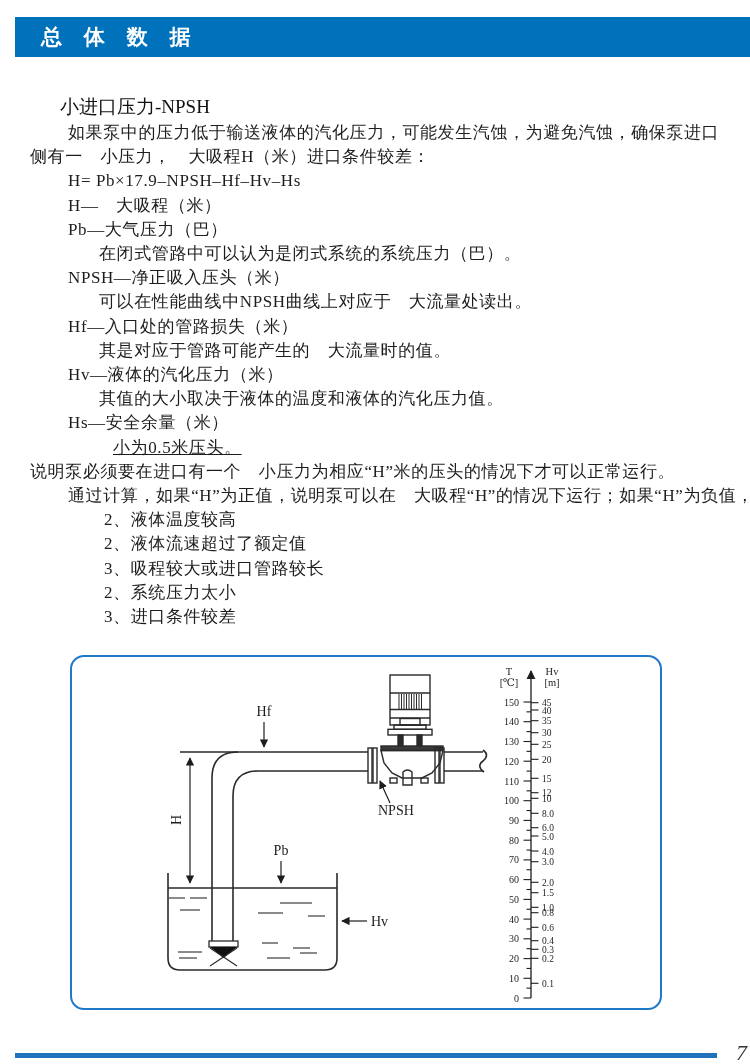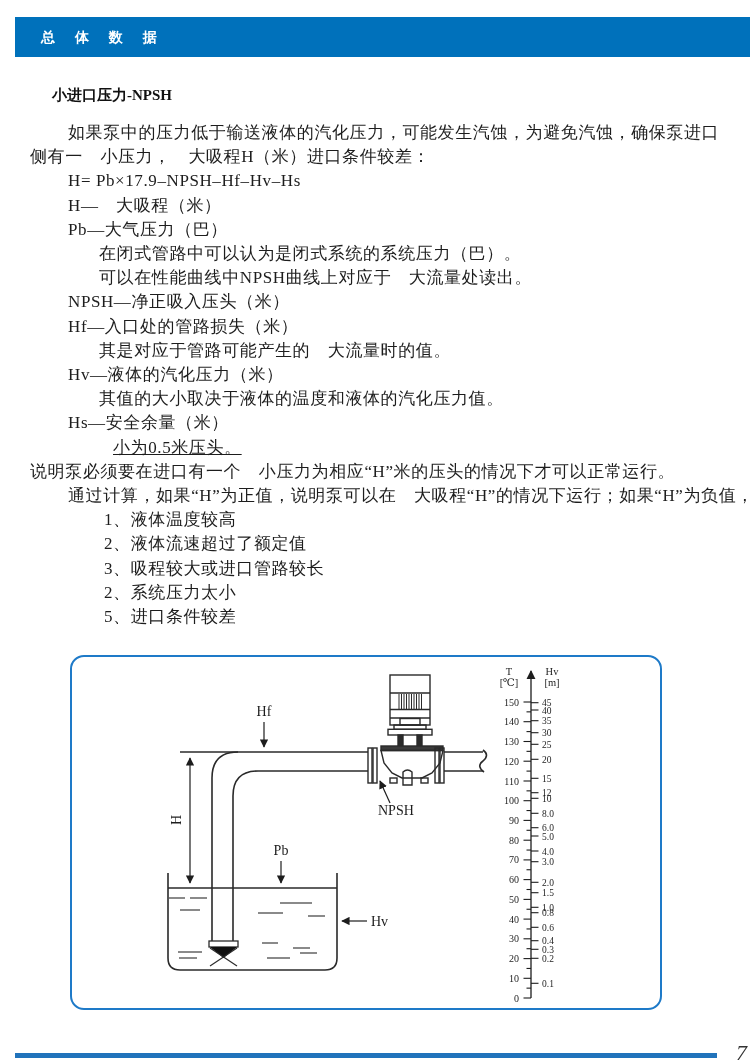--- a/index.html
+++ b/index.html
@@ -8,25 +8,25 @@
     font-family:"Liberation Serif","DejaVu Serif",serif;color:#1d1d1d;
     overflow:hidden;
   }
   .header-bar{
     position:absolute;left:15px;top:17px;right:0;height:40px;
     background:#0071bb;
   }
   .header-bar .title{
     position:absolute;left:26px;top:0;line-height:40px;color:#ffffff;
     font-family:"Liberation Sans","DejaVu Sans",sans-serif;
-    font-weight:bold;font-size:14px;letter-spacing:8px;
+    font-weight:bold;font-size:21px;letter-spacing:8px;
   }
   .doc-heading{
-    position:absolute;left:52px;top:86px;margin:0;
-    font-size:15px;font-weight:bold;color:#111;
+    position:absolute;left:52px;top:86px;margin:8px;
+    font-size:19px;font-weight:normal;color:#111;
   }
   .body-text{
     position:absolute;left:30px;top:121px;width:700px;
     font-size:17px;line-height:24.2px;letter-spacing:0.6px;
   }
   .line{white-space:pre;}
   .ind0{padding-left:0;}
   .ind1{padding-left:38px;}
   .ind2{padding-left:69px;}
   .ind3{padding-left:74px;}
@@ -54,35 +54,35 @@
 
 <h2 class="doc-heading">小进口压力-NPSH</h2>
 
 <div class="body-text" id="body-lines">
     <div class="line ind1">如果泵中的压力低于输送液体的汽化压力，可能发生汽蚀，为避免汽蚀，确保泵进口</div>
     <div class="line ind0">侧有一　小压力，　大吸程H（米）进口条件较差：</div>
     <div class="line ind1">H= Pb×17.9–NPSH–Hf–Hv–Hs</div>
     <div class="line ind1">H—　大吸程（米）</div>
     <div class="line ind1">Pb—大气压力（巴）</div>
     <div class="line ind2">在闭式管路中可以认为是闭式系统的系统压力（巴）。</div>
+    <div class="line ind1">NPSH—净正吸入压头（米）</div>
     <div class="line ind2">可以在性能曲线中NPSH曲线上对应于　大流量处读出。</div>
-    <div class="line ind1">NPSH—净正吸入压头（米）</div>
     <div class="line ind1">Hf—入口处的管路损失（米）</div>
     <div class="line ind2">其是对应于管路可能产生的　大流量时的值。</div>
     <div class="line ind1">Hv—液体的汽化压力（米）</div>
     <div class="line ind2">其值的大小取决于液体的温度和液体的汽化压力值。</div>
     <div class="line ind1">Hs—安全余量（米）</div>
     <div class="line ind4">小为0.5米压头。</div>
     <div class="line ind0">说明泵必须要在进口有一个　小压力为相应“H”米的压头的情况下才可以正常运行。</div>
     <div class="line ind1">通过计算，如果“H”为正值，说明泵可以在　大吸程“H”的情况下运行；如果“H”为负值，</div>
-    <div class="line ind3">1、液体温度较高</div>
+    <div class="line ind3">2、液体温度较高</div>
     <div class="line ind3">2、液体流速超过了额定值</div>
     <div class="line ind3">3、吸程较大或进口管路较长</div>
     <div class="line ind3">2、系统压力太小</div>
-    <div class="line ind3">5、进口条件较差</div>
+    <div class="line ind3">3、进口条件较差</div>
   </div>
 
 <div class="diagram-box">
   <svg width="592" height="355" viewBox="0 0 592 355">
     <defs>
       <marker id="arr" viewBox="0 0 10 10" refX="9" refY="5" markerWidth="7" markerHeight="7" orient="auto-start-reverse">
         <path d="M0,0 L10,5 L0,10 z" fill="#1d1d1d"></path>
       </marker>
     </defs>
 

